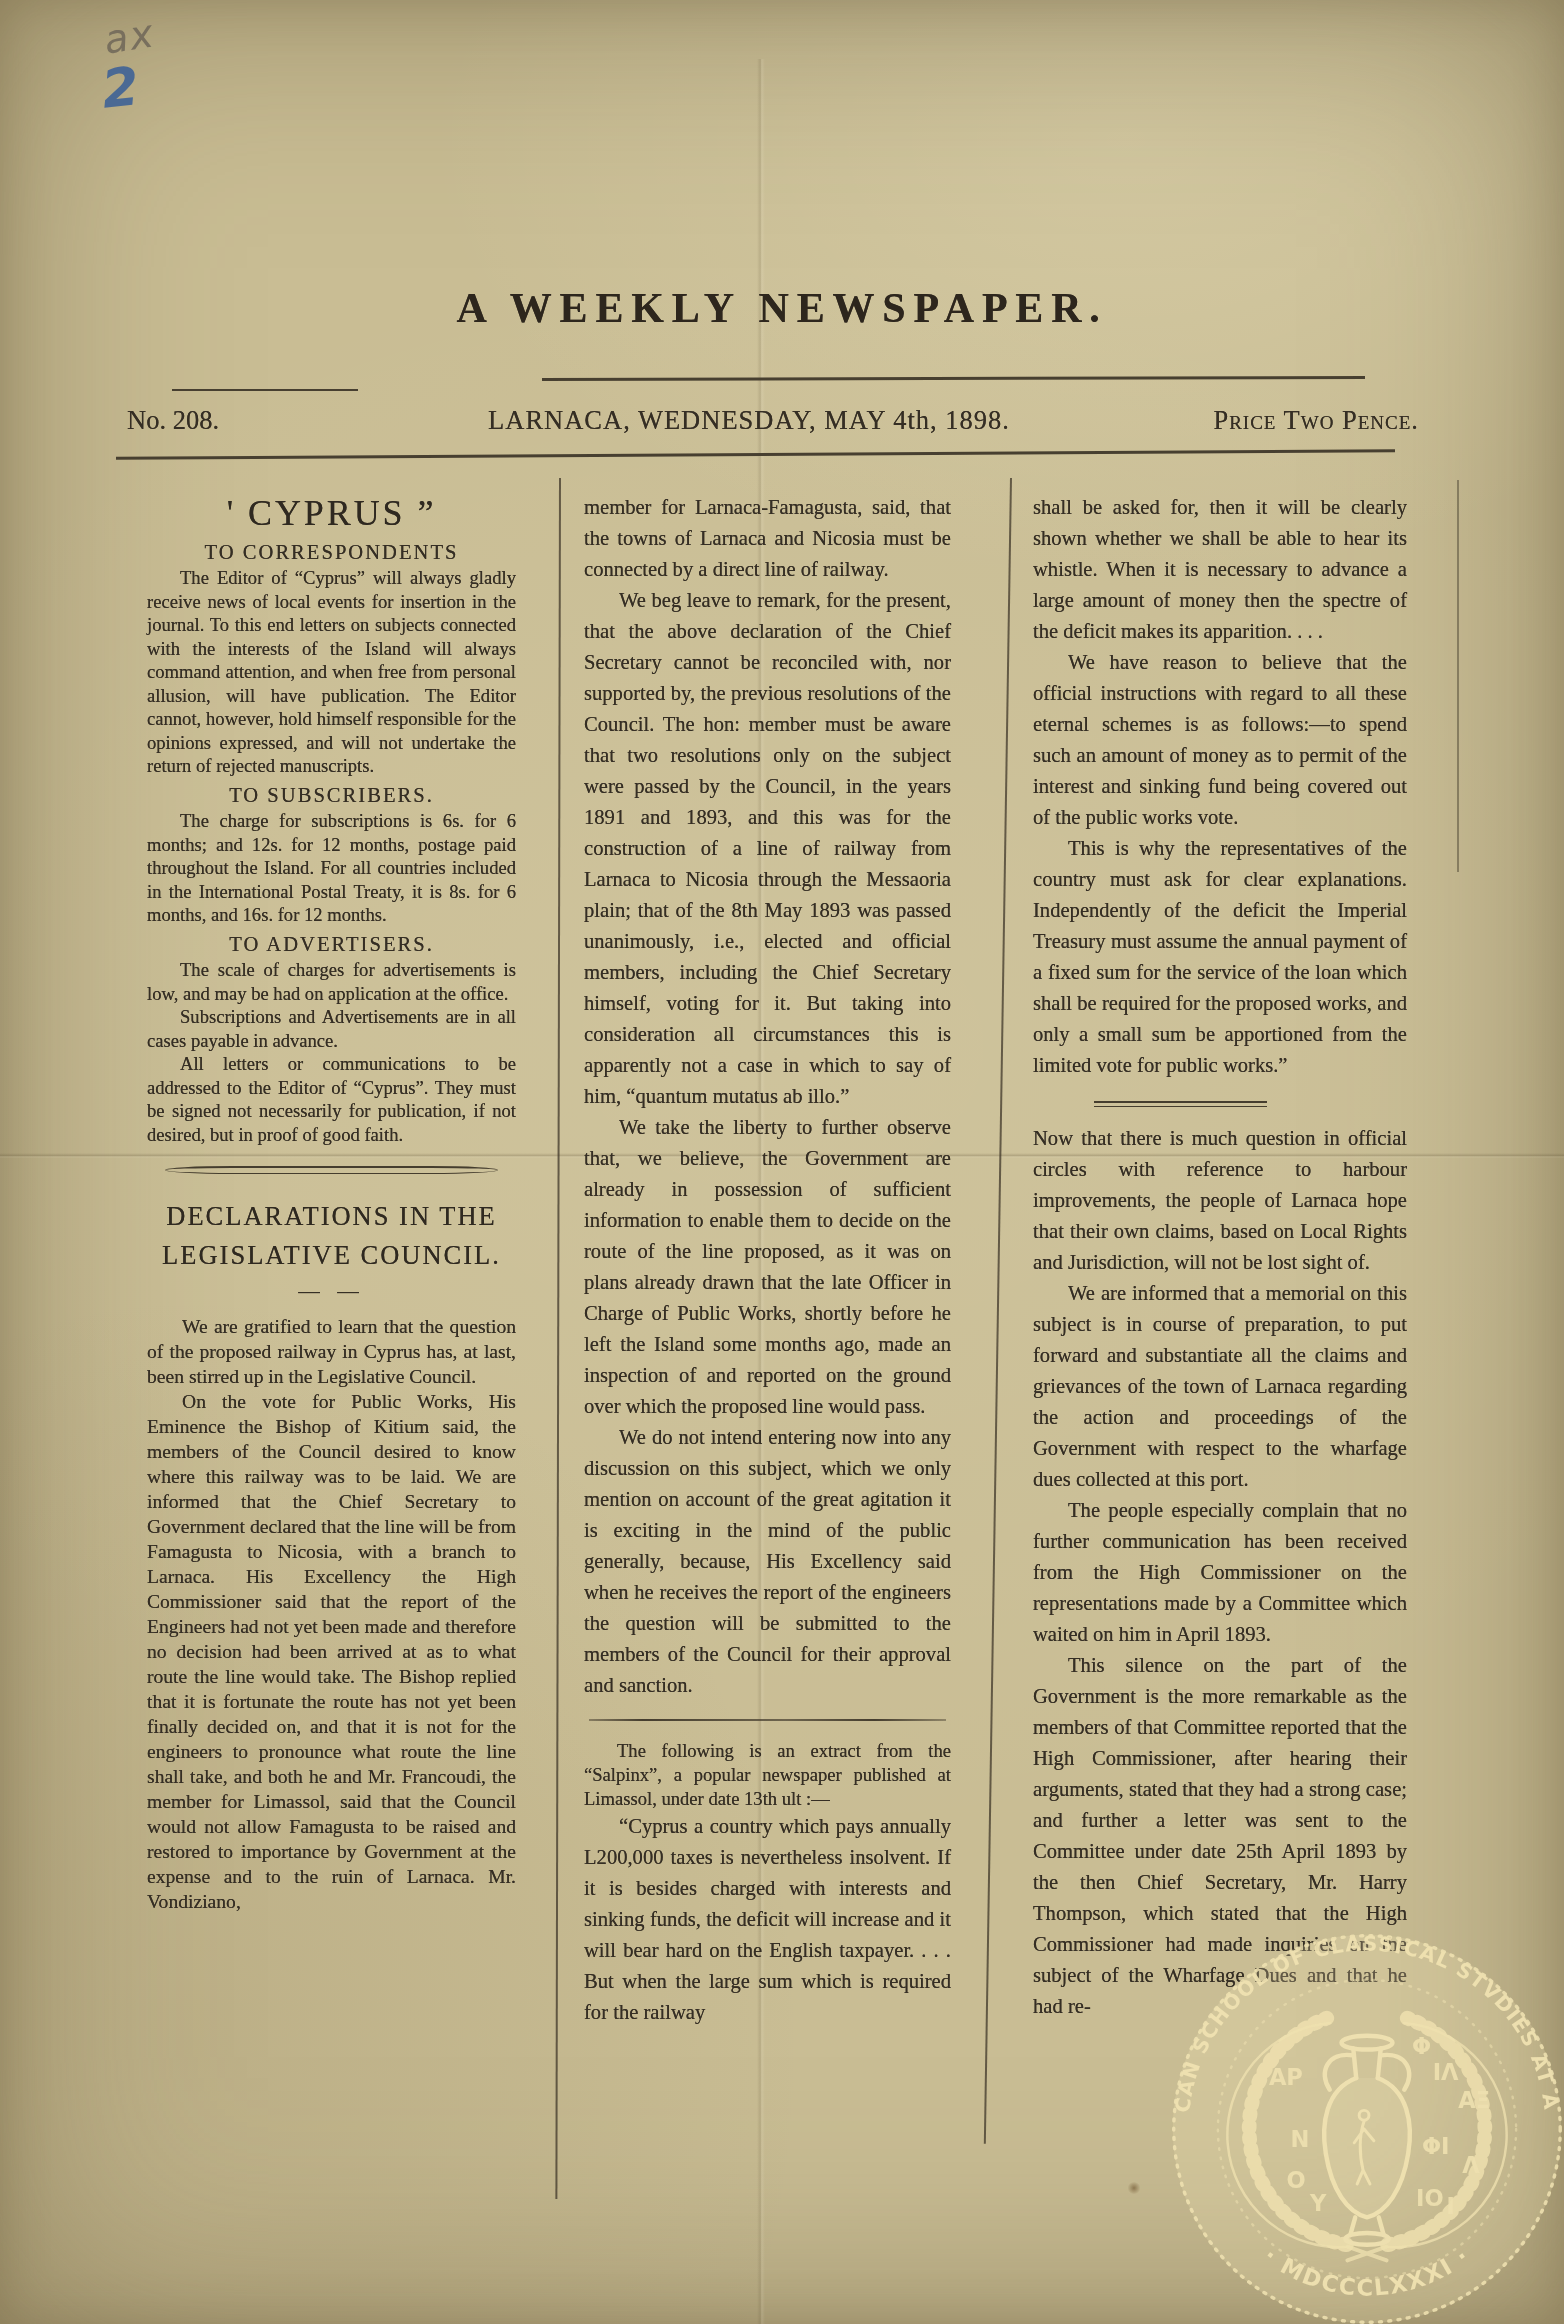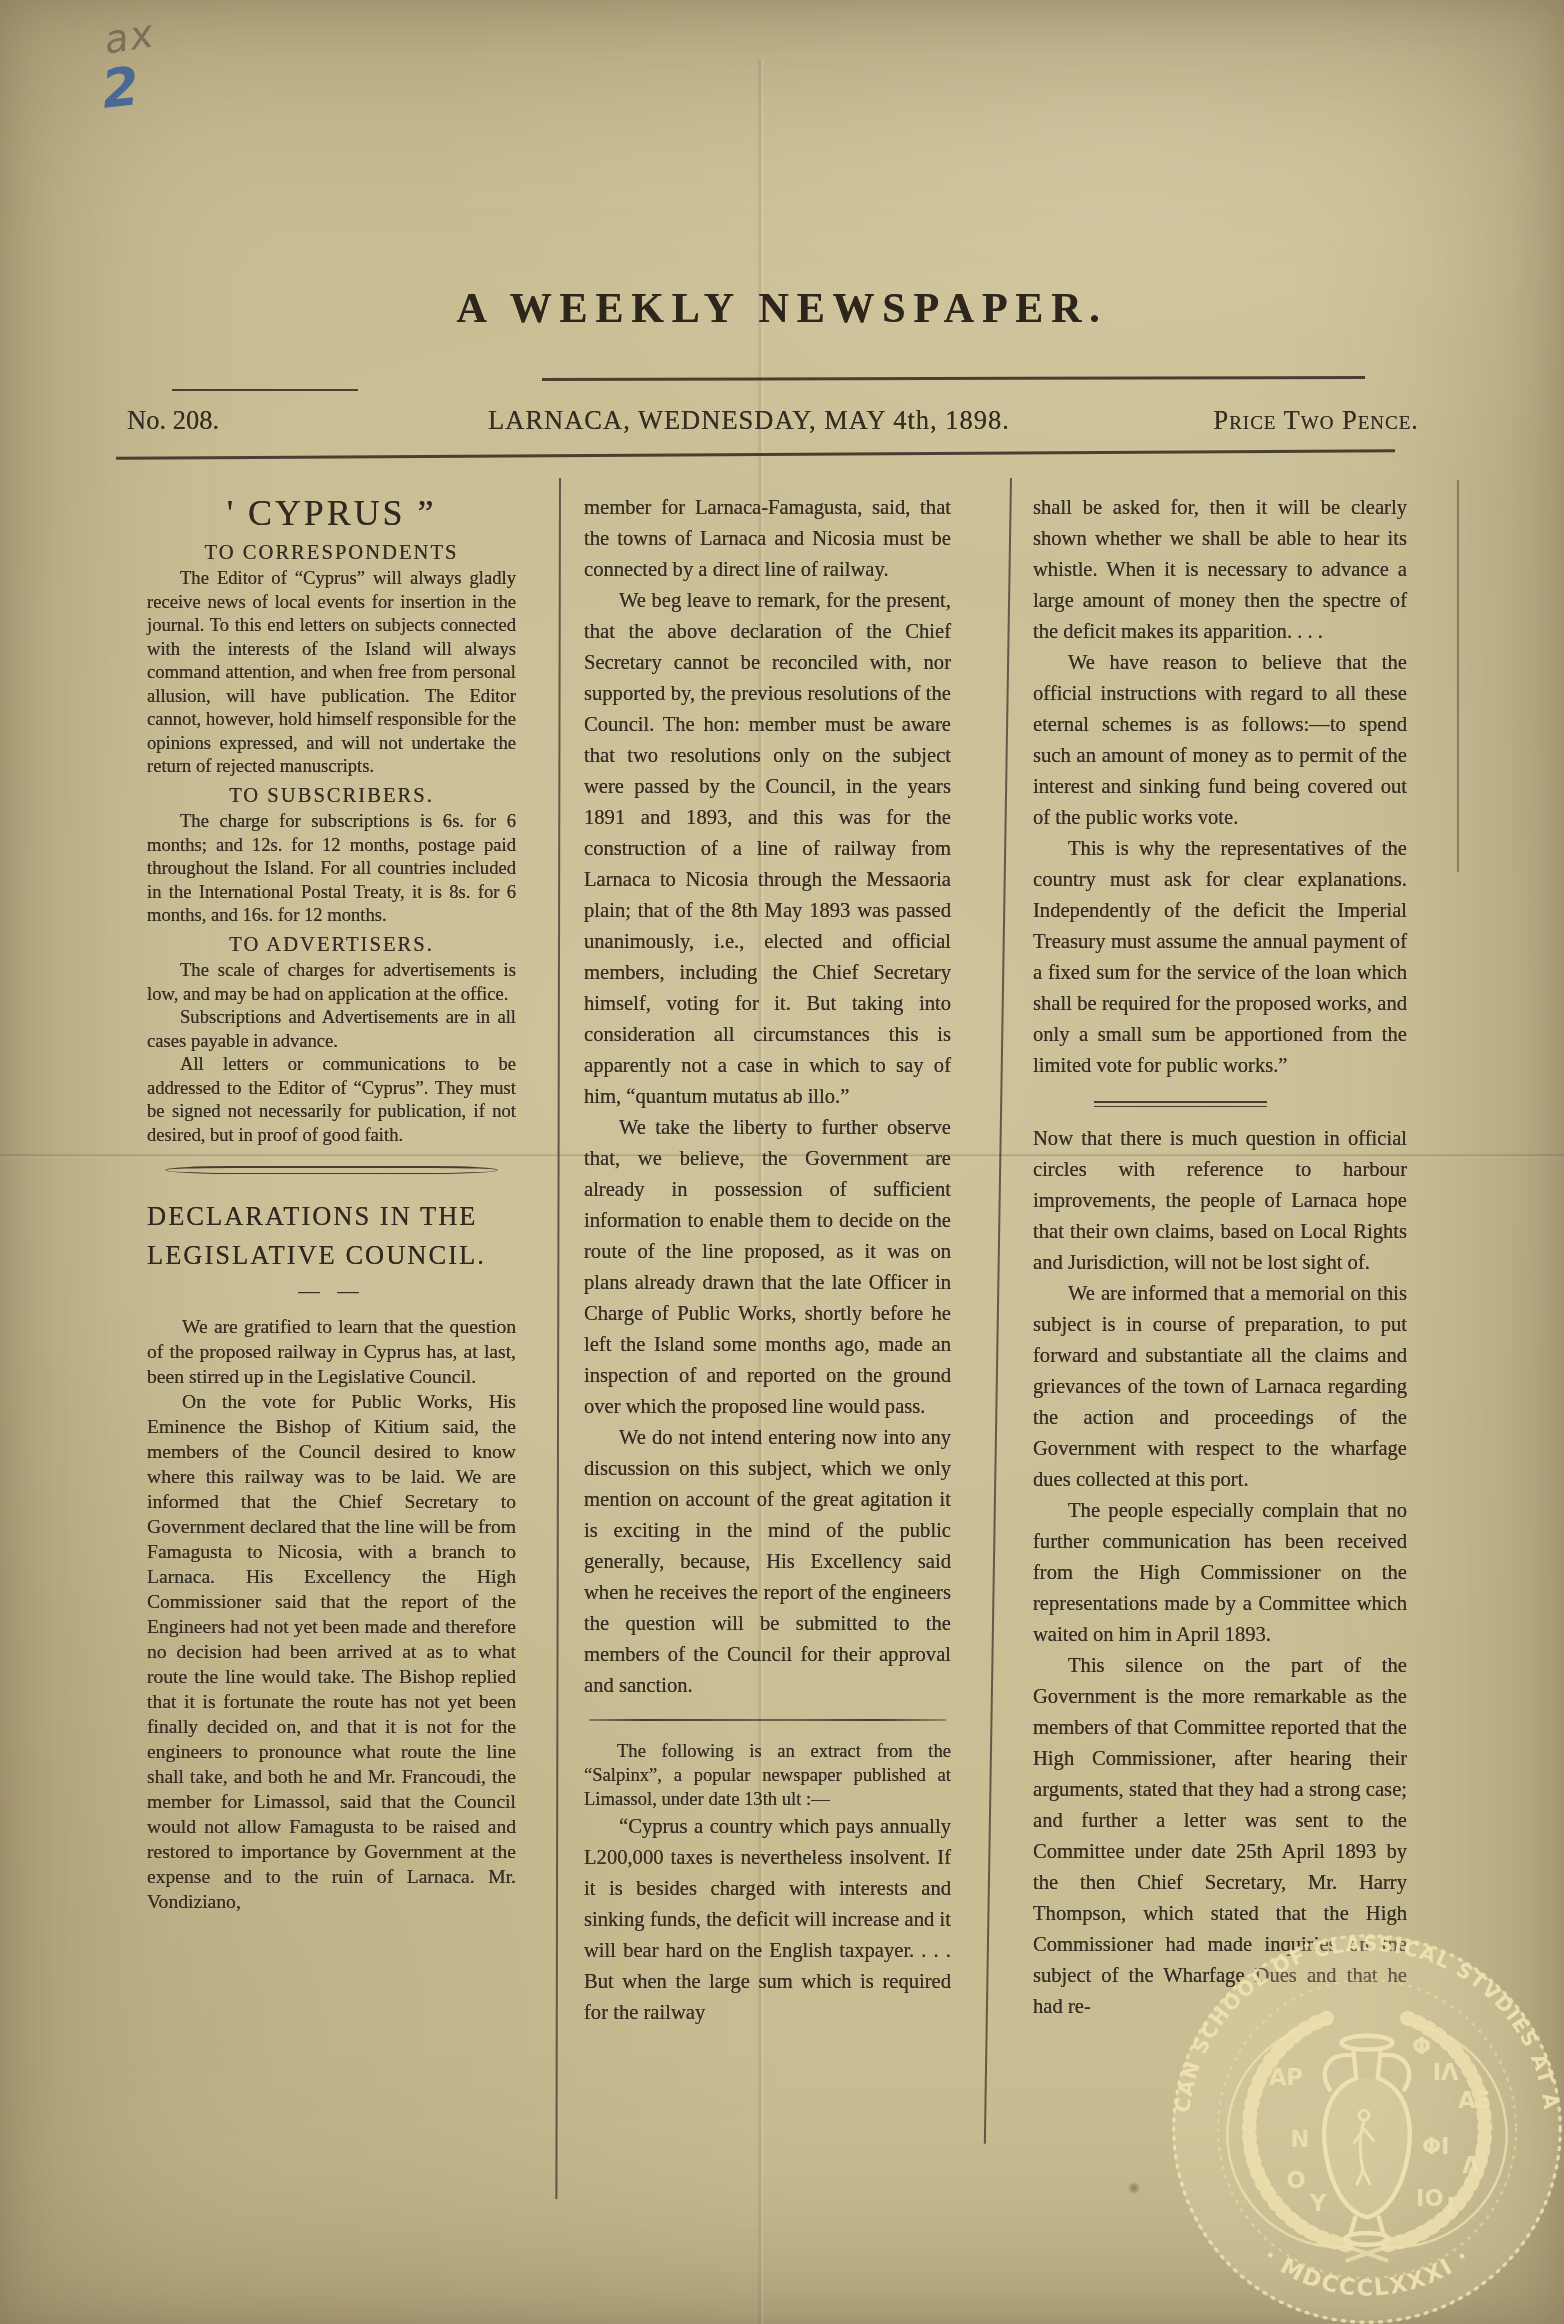--- a/index.html
+++ b/index.html
@@ -50,21 +50,21 @@
   .col2{left:584px;width:367px;}
   .col3{left:1033px;width:374px;}
   .notice{font-size:18.6px;line-height:23.5px;}
   .notice p{margin:0;text-indent:33px;}
   .paper-head{text-align:center;font-size:36px;line-height:43px;letter-spacing:2.9px;margin:0 0 3.9px 0;color:#2f2920;}
   .sec-head{text-align:center;font-size:20.6px;letter-spacing:2px;margin:5.9px 0 2px 0;text-indent:0 !important;}
   .body-txt{font-size:20.6px;line-height:31px;}
   .body-txt p{margin:0;text-indent:35px;}
   .col1 .body-txt{font-size:19.6px;line-height:25px;}
   .noindent{text-indent:0 !important;}
-  .art-head{font-size:26.5px;line-height:39px;letter-spacing:2px;margin:23.5px 0 0 0;color:#2f2920;}
+  .art-head{text-align:center;font-size:26.5px;line-height:39px;letter-spacing:2px;margin:23.5px 0 0 0;color:#2f2920;}
   .art-dash{text-align:center;font-size:21.6px;letter-spacing:5.9px;margin:3.9px 0 9.8px 0;}
   .divider-double{height:4.9px;border-top:2.9px solid #453d2e;border-bottom:1.5px solid #453d2e;
     width:333px;margin:19.6px auto 0 auto;border-radius:40%/100%;}
   .divider-single{height:2.9px;background:linear-gradient(90deg, rgba(69,61,46,0.5), #453d2e 15%, rgba(69,61,46,0.7) 55%, #453d2e 80%, rgba(69,61,46,0.45));
     width:357px;margin:17.6px auto 13.7px auto;}
   .divider-d3{height:3.9px;border-top:2.5px solid #453d2e;border-bottom:1.5px solid #453d2e;
     width:173px;margin:19.6px auto 15.7px 61px;}
   .extract-intro{font-size:18.6px;line-height:24px;margin-top:18px;}
   .extract-intro p{text-indent:33px;margin:0;}
   

